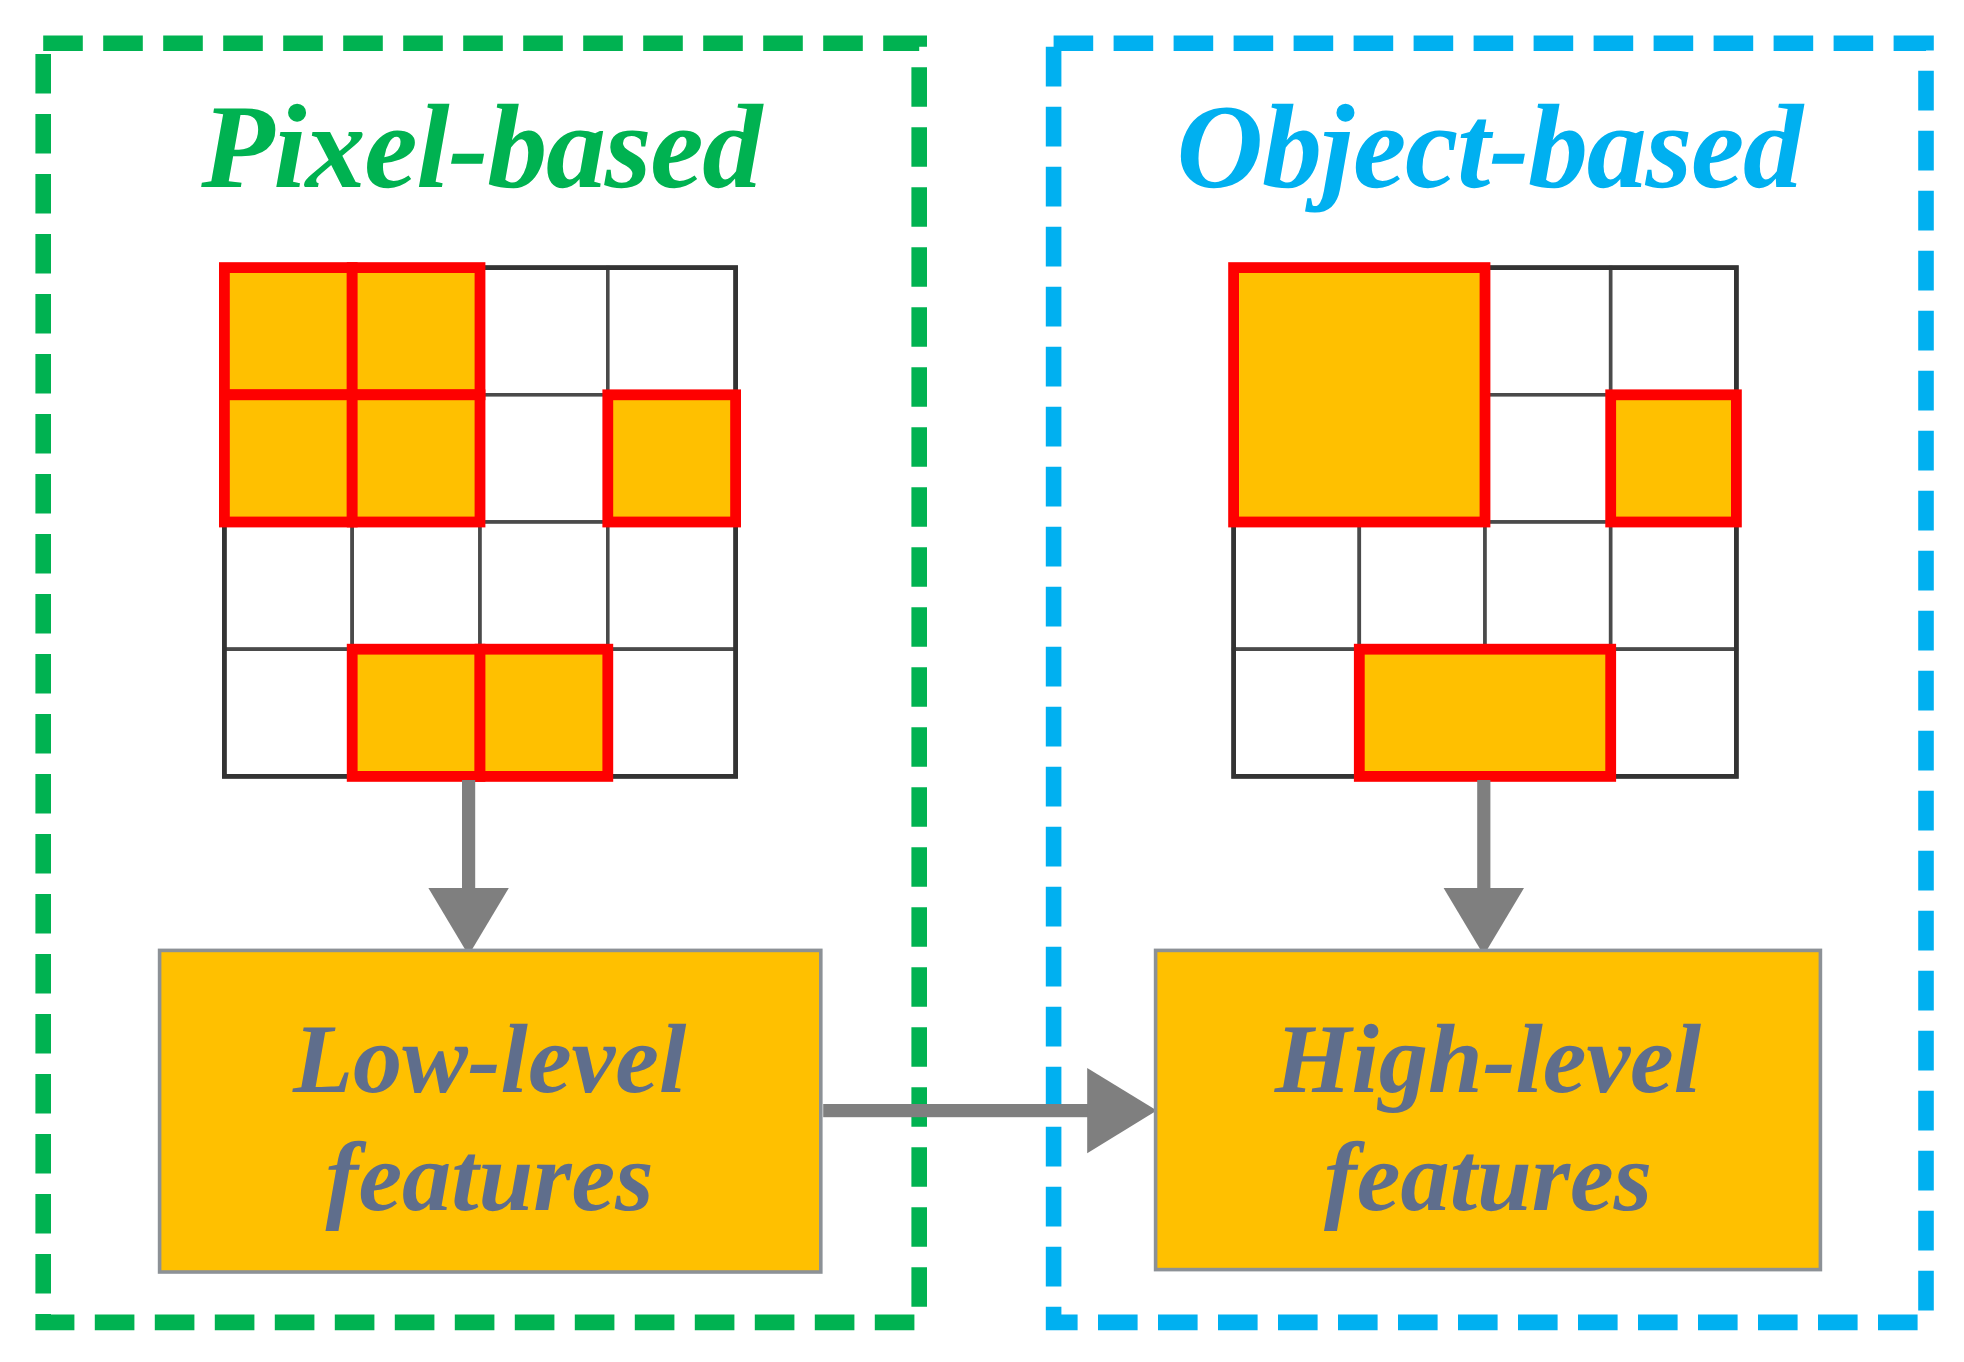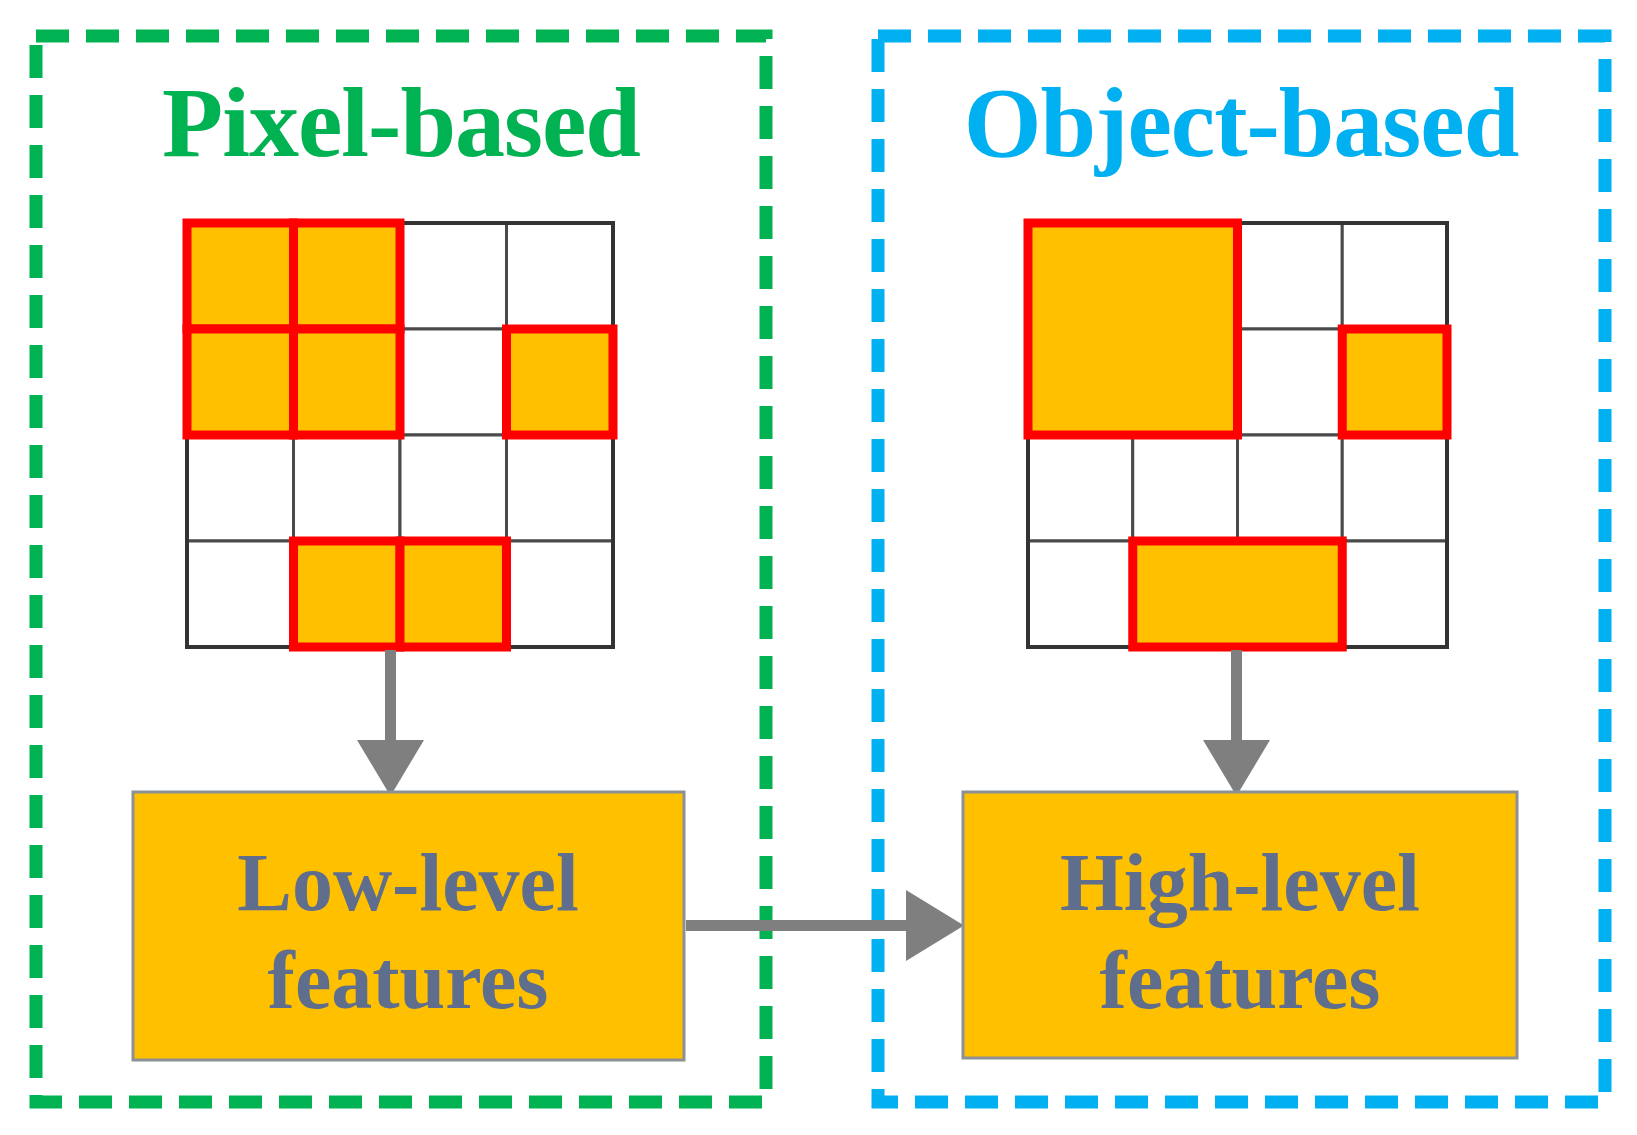--- a/index.html
+++ b/index.html
@@ -8,20 +8,21 @@
     background: #ffffff;
     width: 1637px;
     height: 1135px;
     overflow: hidden;
     font-family: "Liberation Serif", "DejaVu Serif", serif;
   }
   #stage {
     position: relative;
     width: 1637px;
     height: 801px;
+    font-style: italic;
   }
   svg { display: block; }
 
   .panel-border {
     fill: none;
     stroke-width: 13;
     stroke-dasharray: 33 17;
     stroke-linecap: butt;
   }
   .pixel-border  { stroke: #00b251; }

